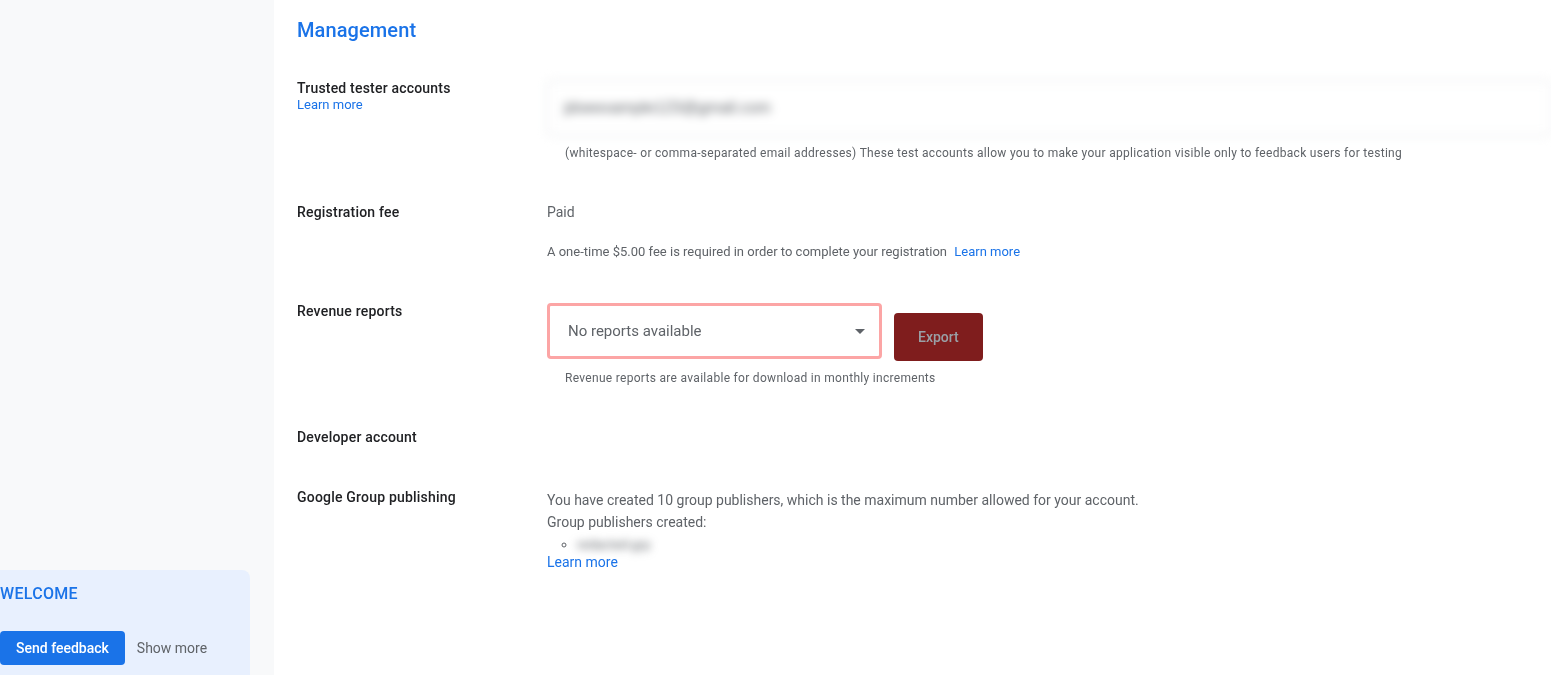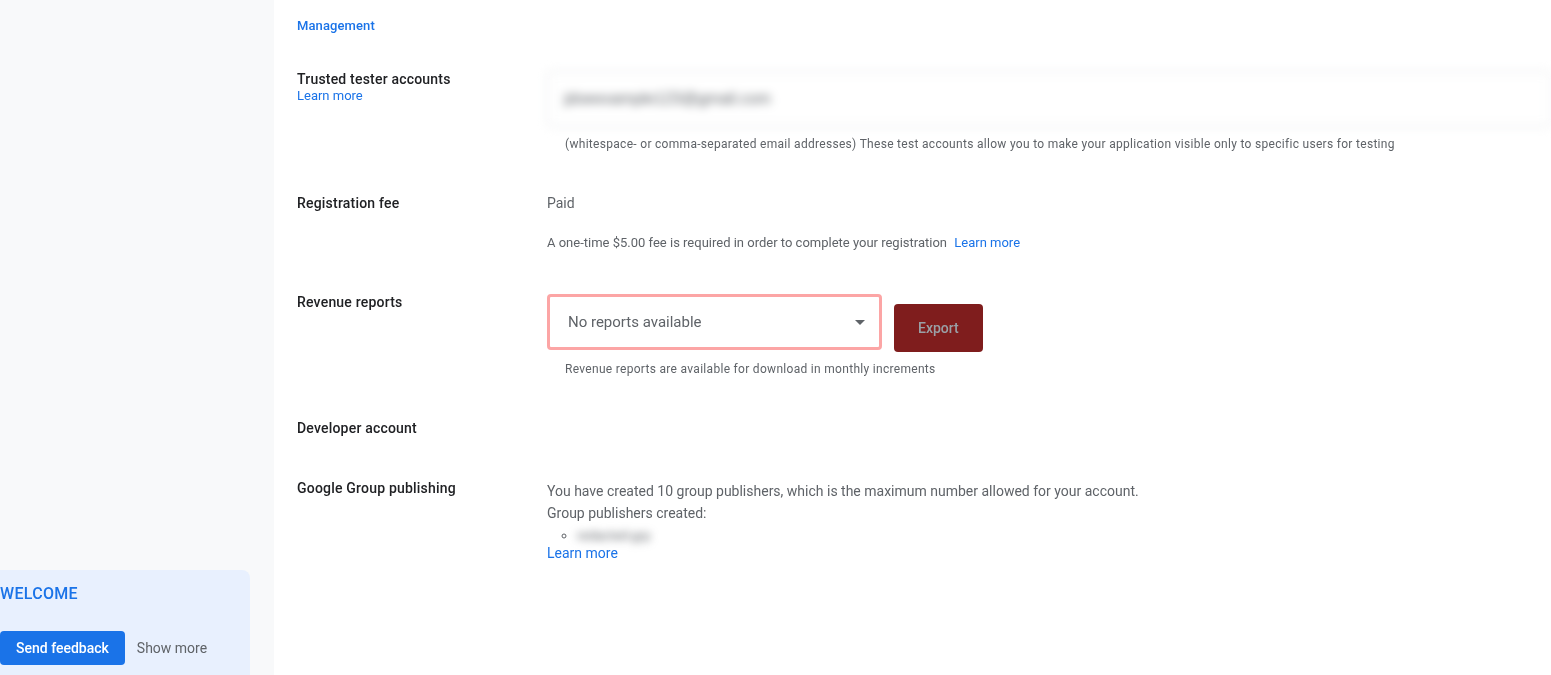--- a/index.html
+++ b/index.html
@@ -28,21 +28,21 @@
     }
     .main-content {
       position: absolute;
       left: 297px;
       top: 0;
       right: 0;
       height: 675px;
     }
     .section-heading {
       color: #1a73e8;
-      font-size: 13px;
+      font-size: 20px;
       font-weight: 500;
       letter-spacing: 0.1px;
       margin-bottom: 38px;
       margin-top: 18px;
     }
     .row {
       display: flex;
       align-items: flex-start;
       margin-bottom: 44px;
     }
@@ -230,21 +230,21 @@
 
   <h2 class="section-heading">Management</h2>
 
   <div class="row">
     <div class="label-col">
       <div class="label-title">Trusted tester accounts</div>
       <a class="learn-more-link">Learn more</a>
     </div>
     <div class="value-col">
       <input type="text" class="trusted-tester-input" value="jdoeexample123@gmail.com" style="">
-      <div class="helper-text">(whitespace- or comma-separated email addresses) These test accounts allow you to make your application visible only to specific users for testing</div>
+      <div class="helper-text">(whitespace- or comma-separated email addresses) These test accounts allow you to make your application visible only to feedback users for testing</div>
     </div>
   </div>
 
   <div class="row">
     <div class="label-col">
       <div class="label-title">Registration fee</div>
     </div>
     <div class="value-col">
       <div class="value-text">Paid</div>
       <div class="fee-desc">

